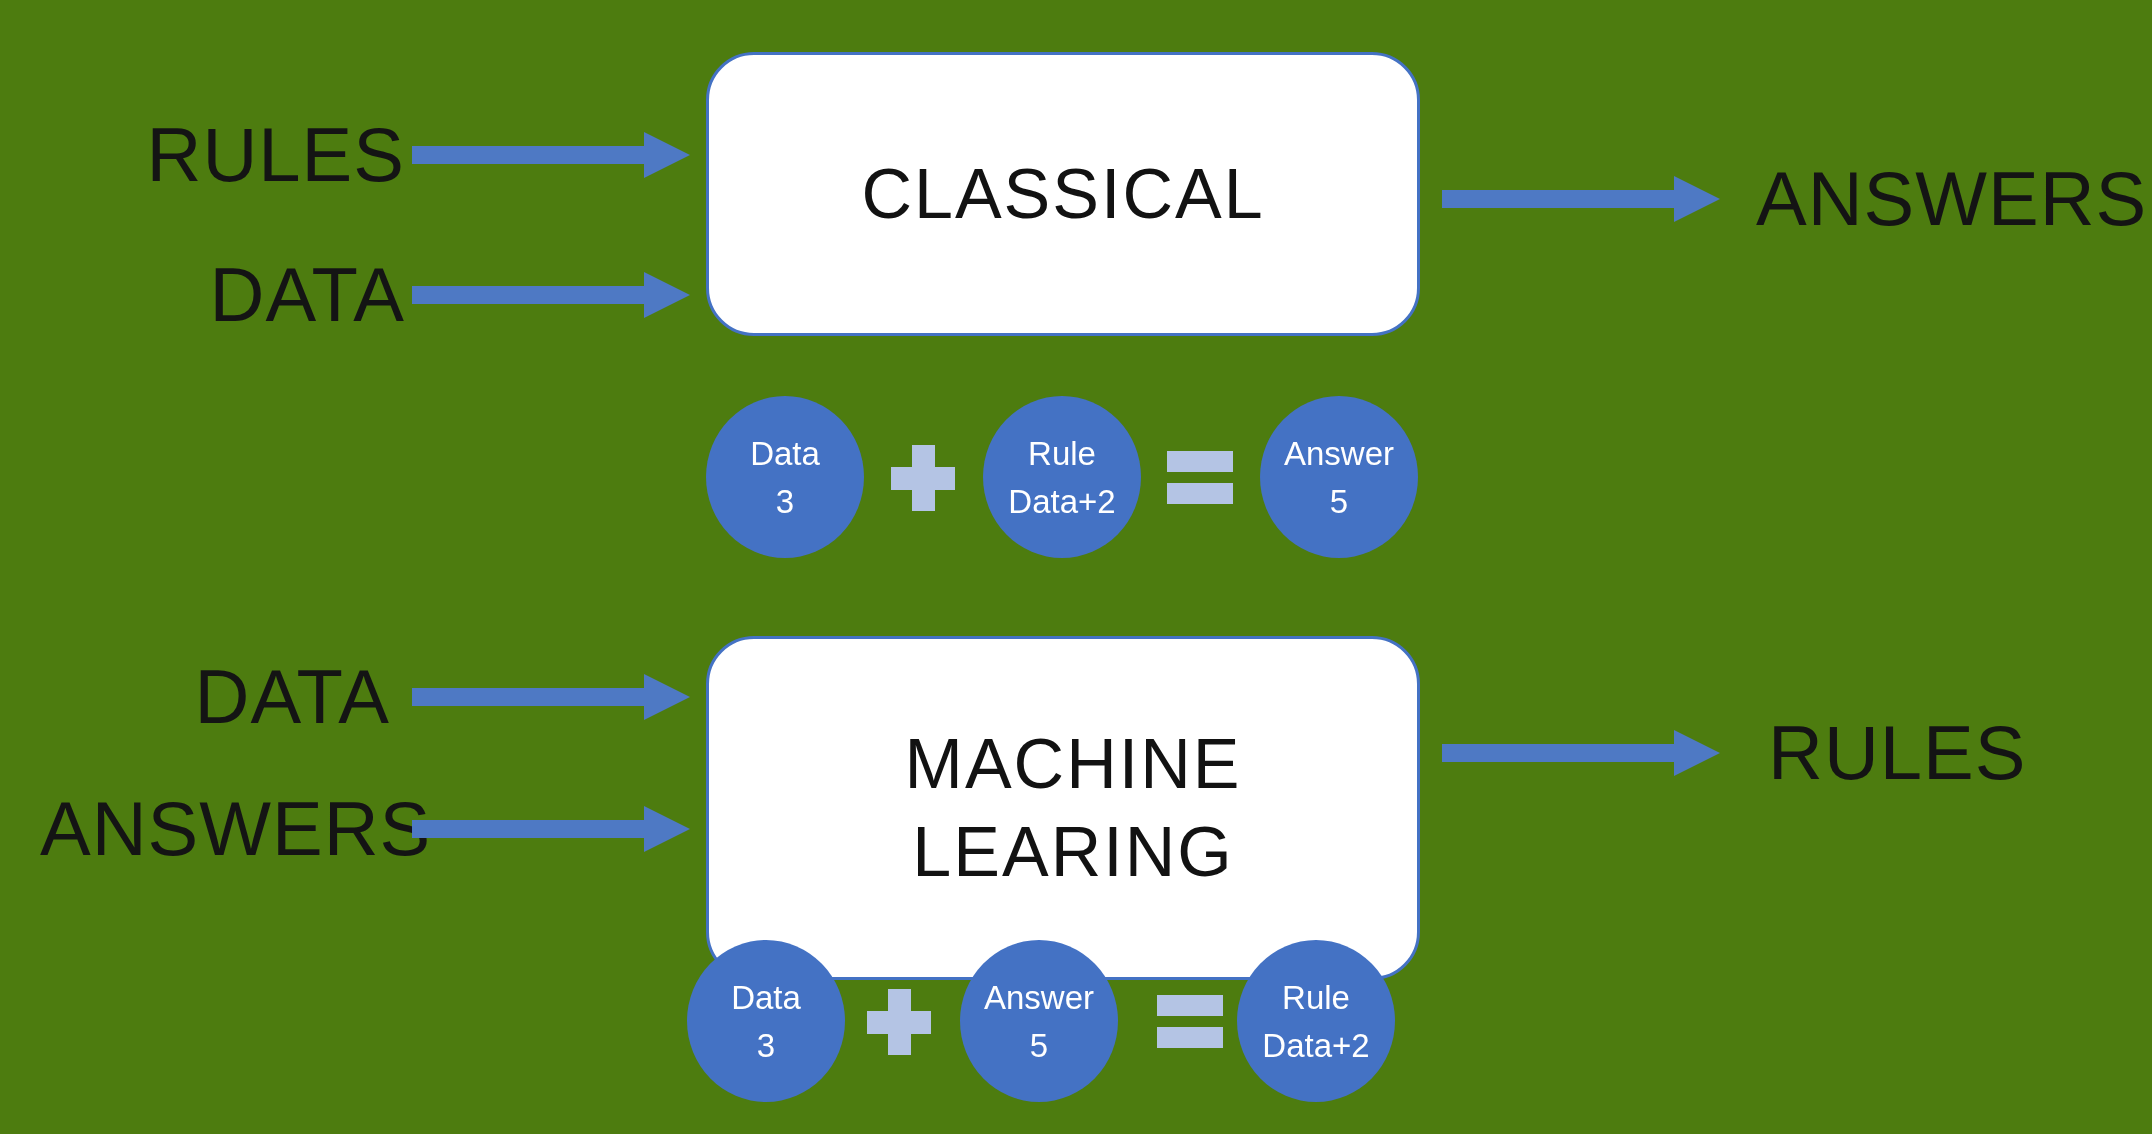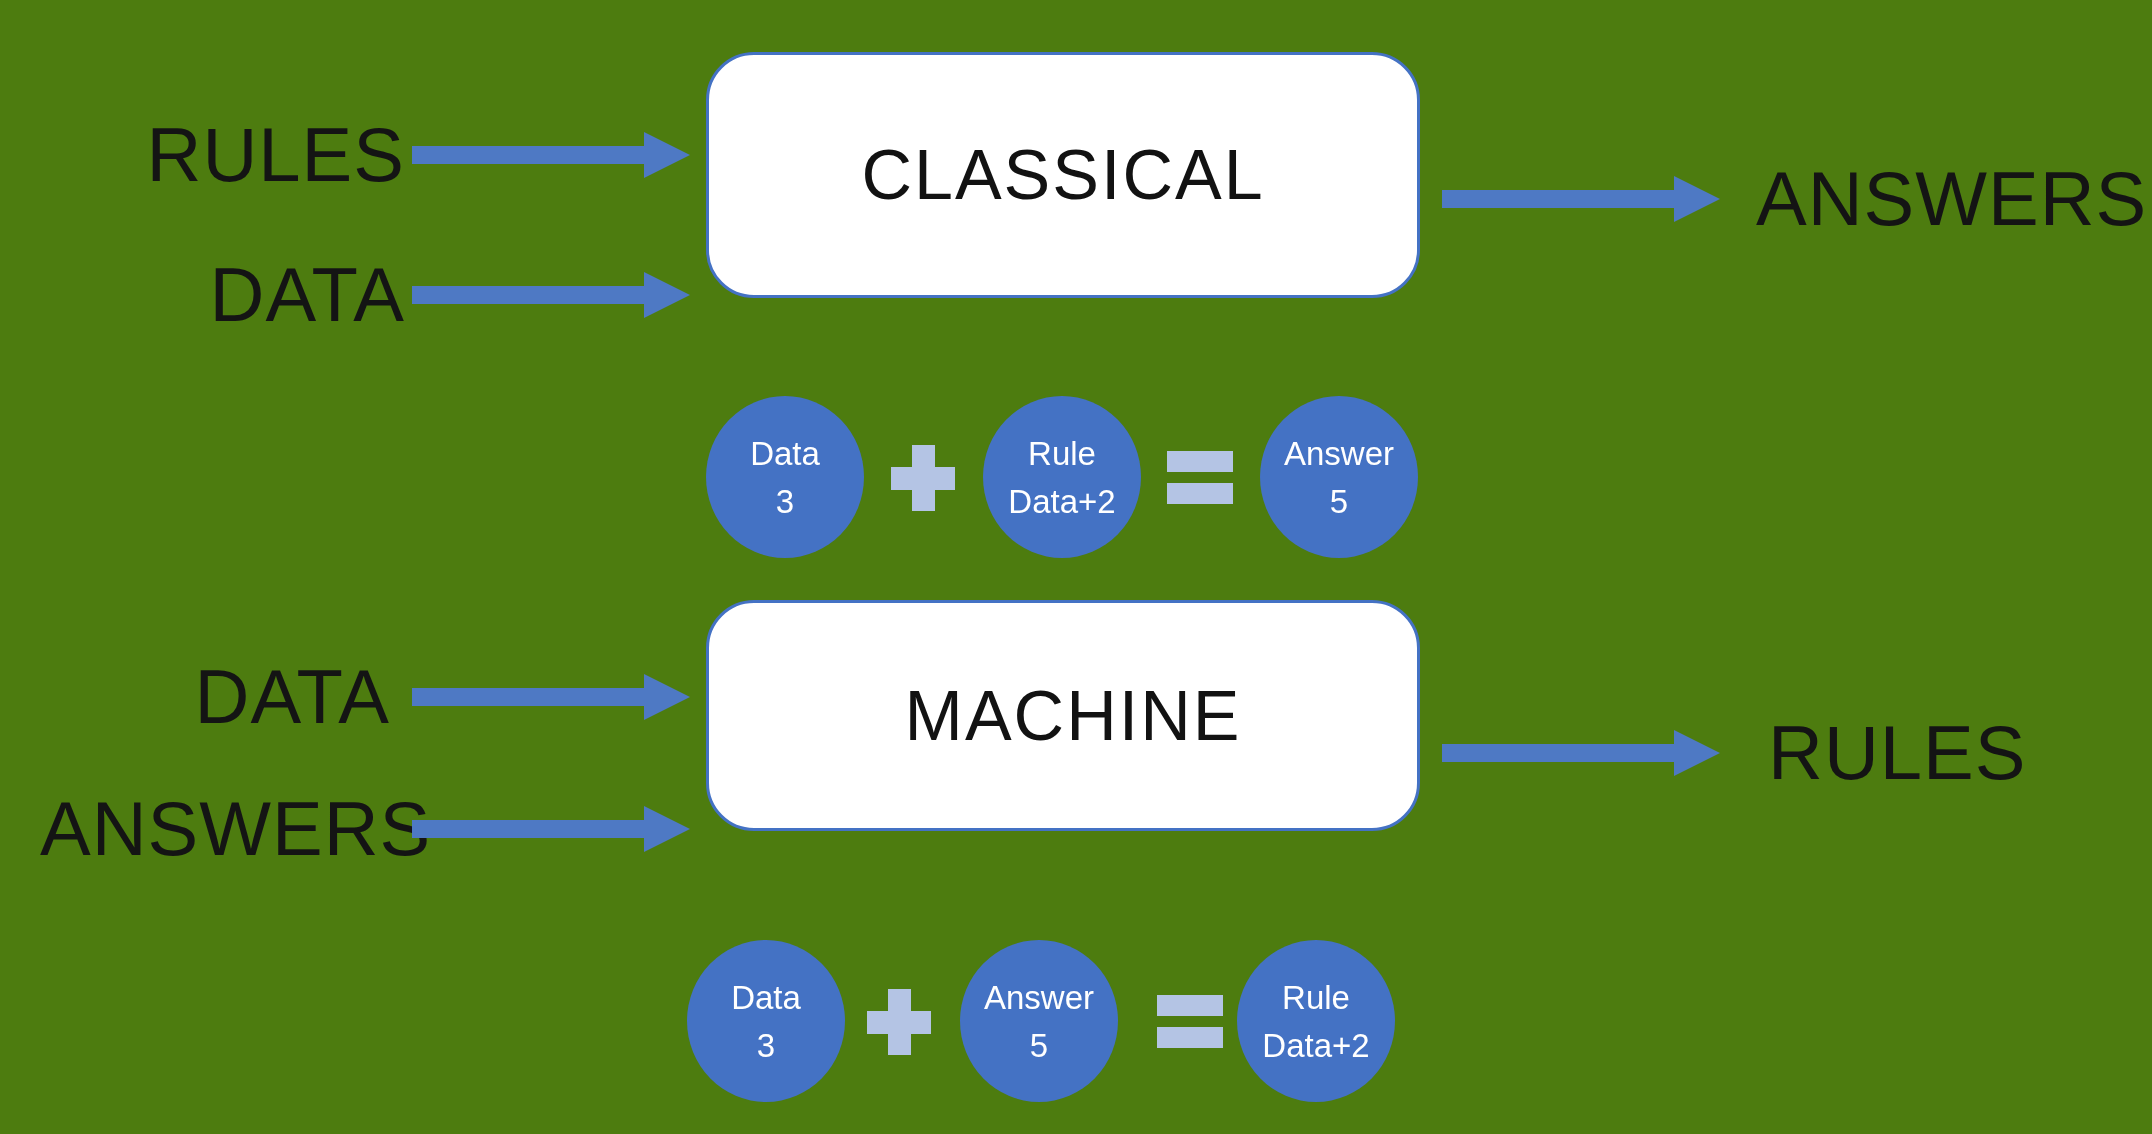--- a/index.html
+++ b/index.html
@@ -150,21 +150,21 @@
       <div class="head"></div>
     </div>
 
     <div class="big-label align-right" style="left:40px; top:256px; width:365px;">DATA</div>
 
     <div class="block-arrow arrow-len-278" style="left:412px; top:272px;">
       <div class="shaft"></div>
       <div class="head"></div>
     </div>
 
-    <div class="process-box" style="left:706px; top:52px; height:246px;">
+    <div class="process-box" style="left:706px; top:52px; height:284px;">
       <div class="title-line">CLASSICAL</div>
     </div>
 
     <div class="block-arrow arrow-len-278" style="left:1442px; top:176px;">
       <div class="shaft"></div>
       <div class="head"></div>
     </div>
 
     <div class="big-label" style="left:1756px; top:160px;">ANSWERS</div>
 
@@ -204,22 +204,23 @@
       <div class="head"></div>
     </div>
 
     <div class="big-label align-right" style="left:40px; top:790px; width:350px;">ANSWERS</div>
 
     <div class="block-arrow arrow-len-278" style="left:412px; top:806px;">
       <div class="shaft"></div>
       <div class="head"></div>
     </div>
 
-    <div class="process-box" style="left:706px; top:600px; height:231px;padding-left:20px;">
+    <div class="process-box" style="left:706px; top:636px; height:344px;padding-left:20px;">
       <div class="title-line">MACHINE</div>
+      <div class="title-line">LEARING</div>
     </div>
 
     <div class="block-arrow arrow-len-278" style="left:1442px; top:730px;">
       <div class="shaft"></div>
       <div class="head"></div>
     </div>
 
     <div class="big-label" style="left:1768px; top:714px;">RULES</div>
 
     <div class="eq-circle" style="left:687px; top:940px;">

